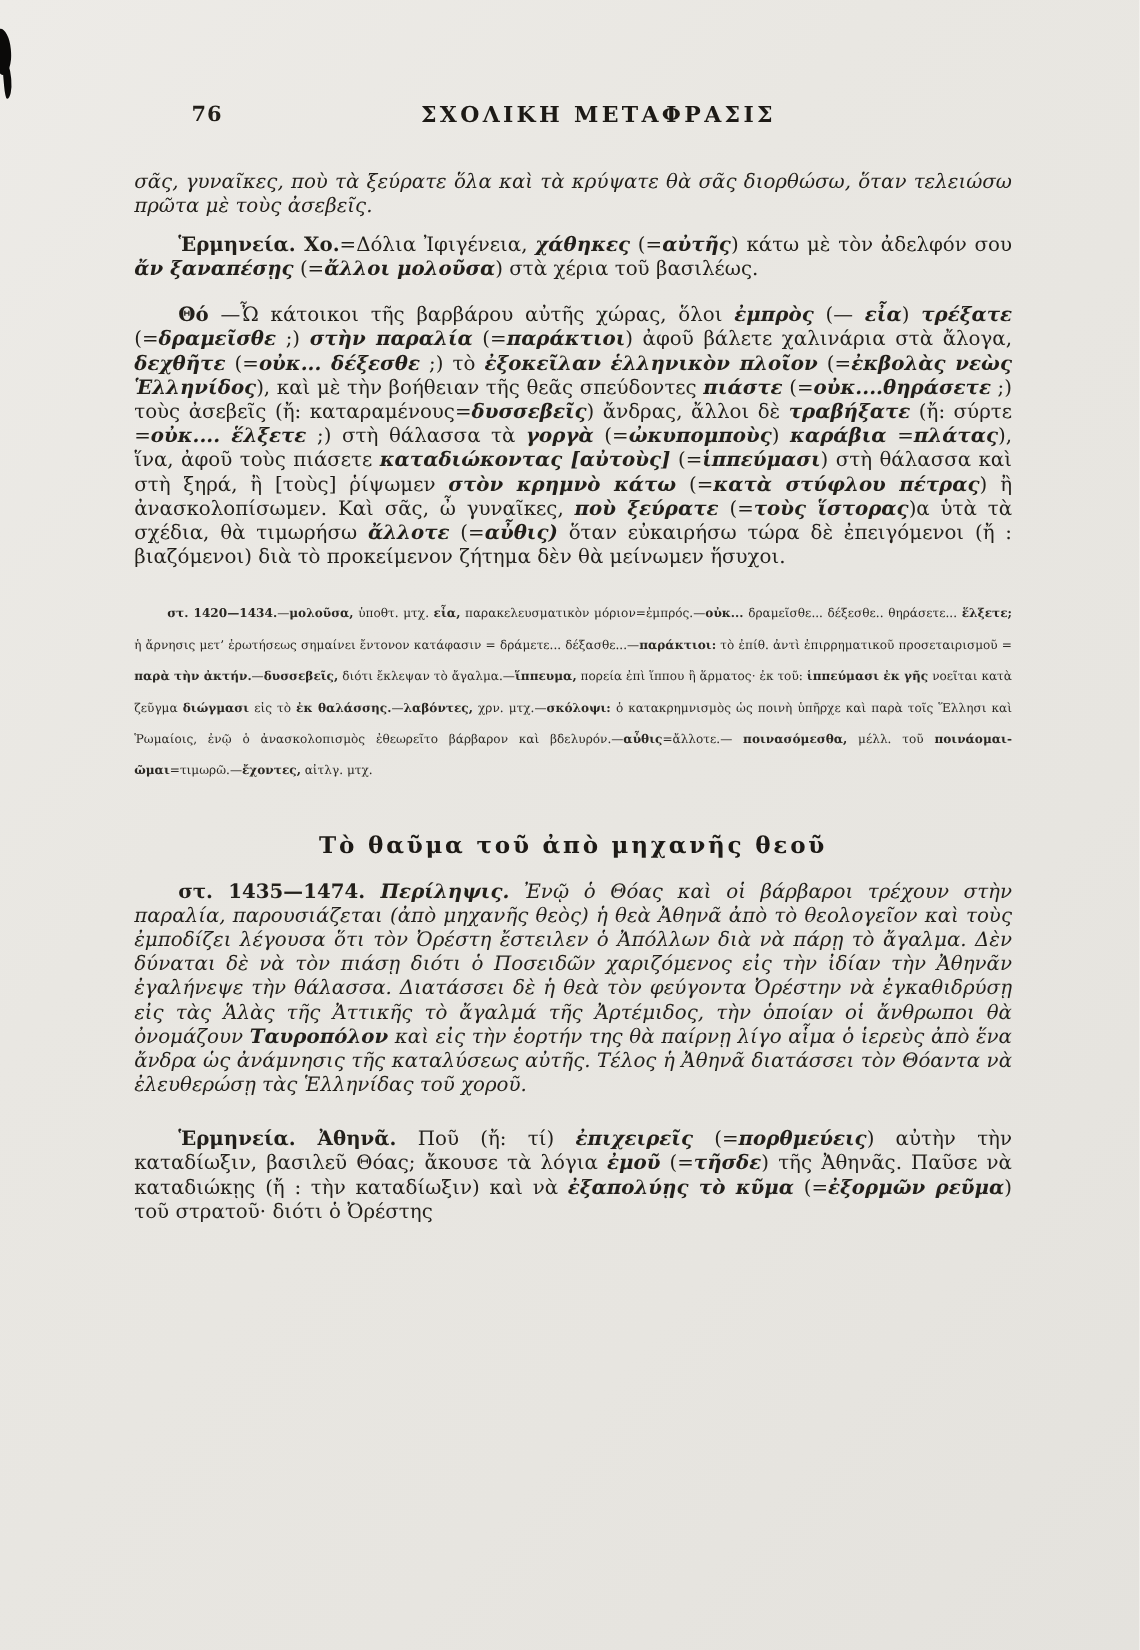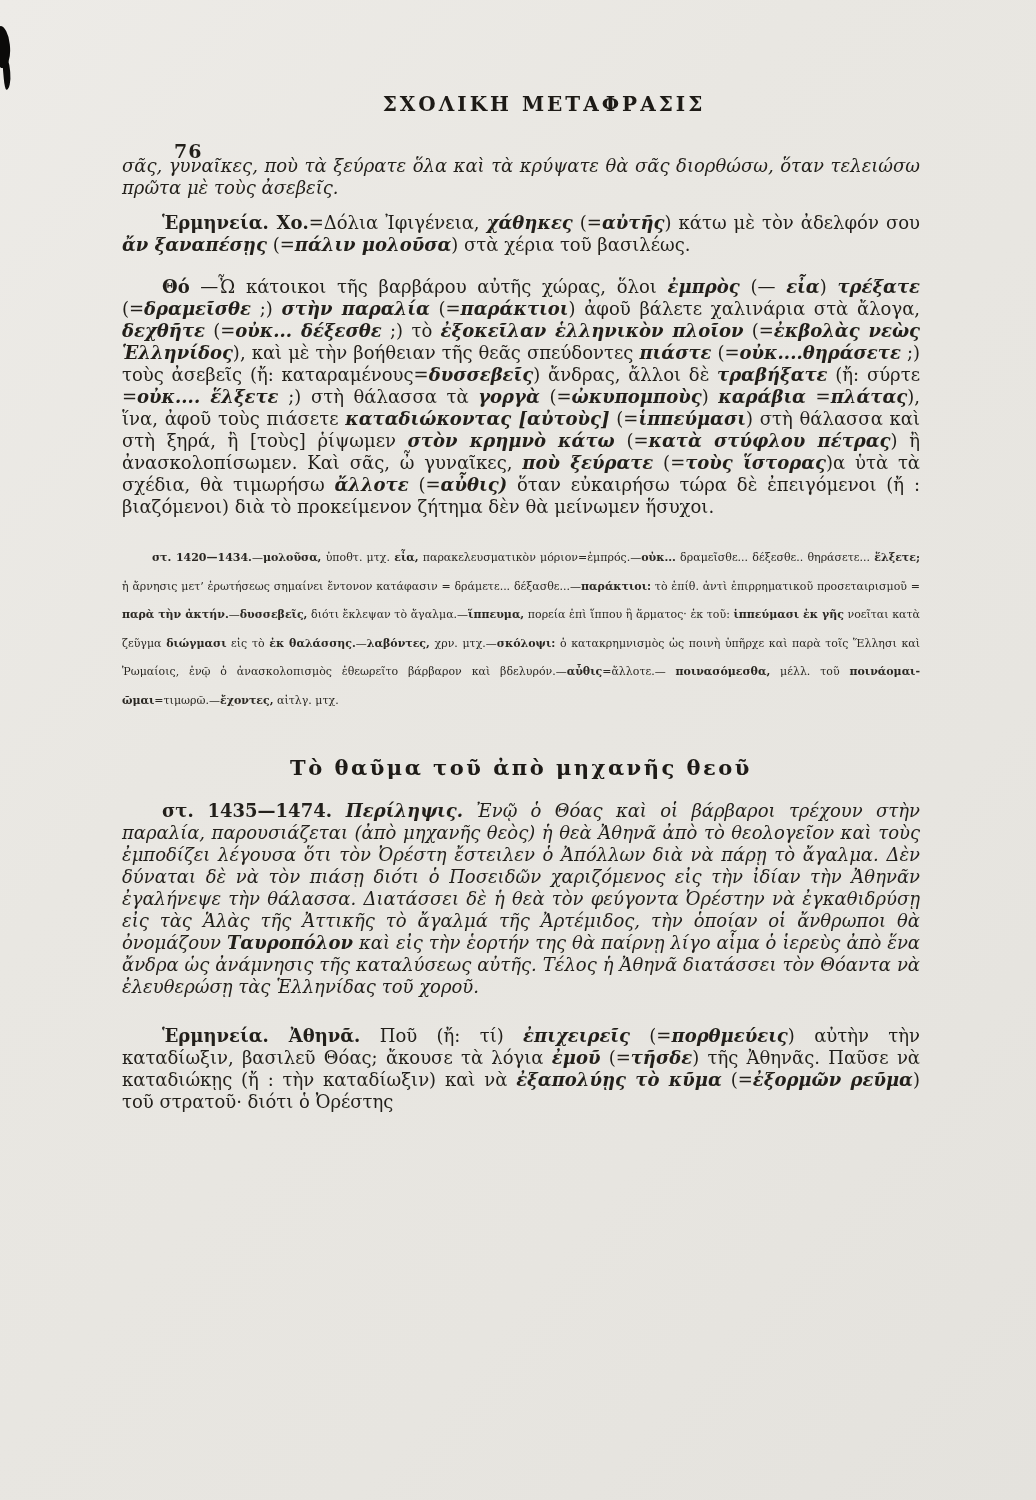--- a/index.html
+++ b/index.html
@@ -6,21 +6,21 @@
   .page{
     position:relative;
     width:1036px;height:1500px;
     background:linear-gradient(130deg,#edebe7 0%,#e9e7e2 35%,#e7e5e0 70%,#e4e2dd 100%);
     font-family:"DejaVu Serif","DejaVu Sans",serif;
     color:#221f1a;
     overflow:hidden;
   }
   .content{position:absolute;left:122px;top:0;width:798px;}
   .header{position:relative;margin-top:92px;height:26px;}
-  .page-num{position:absolute;left:52px;top:1px;font-size:19px;font-weight:bold;letter-spacing:1px;margin-top:47px;}
+  .page-num{position:absolute;left:52px;top:1px;font-size:19px;font-weight:bold;letter-spacing:1px;}
   .title{text-align:center;font-size:20px;letter-spacing:3px;padding-left:46px;color:#1d1a16;font-weight:bold;}
   p{margin:0;text-align:justify;font-size:18px;line-height:22px;}
   .indent{text-indent:40px;}
   .note{font-size:11px;line-height:28.5px;text-indent:30px;color:#2a2722;}
   .heading{text-align:center;font-weight:bold;letter-spacing:2.5px;font-size:21px;line-height:26px;color:#1d1a16;}
   .s-b{font-weight:700;}
   .s-i{font-style:italic;}
   .s-bi{font-weight:700;font-style:italic;}
   .b1{margin-top:37px;}
   .b2{margin-top:13px;}
@@ -46,21 +46,21 @@
 
   <div class="content">
 
     <div class="header">
       <span class="page-num">76</span>
       <div class="title">ΣΧΟΛΙΚΗ ΜΕΤΑΦΡΑΣΙΣ</div>
     </div>
 
     <p class="b1"><span class="s-i">σᾶς, γυναῖκες, ποὺ τὰ ξεύρατε ὅλα καὶ τὰ κρύψατε θὰ σᾶς διορθώσω, ὅταν τελειώσω πρῶτα μὲ τοὺς ἀσεβεῖς.</span></p>
 
-    <p class="b2 indent"><span class="s-b">Ἑρμηνεία. Χο.</span><span>=Δόλια Ἰφιγένεια, </span><span class="s-bi">χάθηκες</span><span> (=</span><span class="s-bi">αὐτῆς</span><span>) κάτω μὲ τὸν ἀδελφόν σου </span><span class="s-bi">ἄν ξαναπέσῃς</span><span> (=</span><span class="s-bi">πάλιν μολοῦσα</span><span>) στὰ χέρια τοῦ βασιλέως.</span></p>
+    <p class="b2 indent"><span class="s-b">Ἑρμηνεία. Χο.</span><span>=Δόλια Ἰφιγένεια, </span><span class="s-bi">χάθηκες</span><span> (=</span><span class="s-bi">αὐτῆς</span><span>) κάτω μὲ τὸν ἀδελφόν σου </span><span class="s-bi">ἄν ξαναπέσῃς</span><span> (=</span><span class="s-bi">ἄλλοι μολοῦσα</span><span>) στὰ χέρια τοῦ βασιλέως.</span></p>
 
     <p class="b3 indent"><span class="s-b">Θό</span><span> —Ὦ κάτοικοι τῆς βαρβάρου αὐτῆς χώρας, ὅλοι </span><span class="s-bi">ἐμπρὸς</span><span> (— </span><span class="s-bi">εἶα</span><span>) </span><span class="s-bi">τρέξατε</span><span> (=</span><span class="s-bi">δραμεῖσθε</span><span> ;) </span><span class="s-bi">στὴν παραλία</span><span> (=</span><span class="s-bi">παράκτιοι</span><span>) ἀφοῦ βάλετε χαλινάρια στὰ ἄλογα, </span><span class="s-bi">δεχθῆτε</span><span> (=</span><span class="s-bi">οὐκ... δέξεσθε</span><span> ;) τὸ </span><span class="s-bi">ἐξοκεῖλαν ἑλληνικὸν πλοῖον</span><span> (=</span><span class="s-bi">ἐκβολὰς νεὼς Ἑλληνίδος</span><span>), καὶ μὲ τὴν βοήθειαν τῆς θεᾶς σπεύδοντες </span><span class="s-bi">πιάστε</span><span> (=</span><span class="s-bi">οὐκ....θηράσετε</span><span> ;) τοὺς ἀσεβεῖς (ἤ: καταραμένους=</span><span class="s-bi">δυσσεβεῖς</span><span>) ἄνδρας, ἄλλοι δὲ </span><span class="s-bi">τραβήξατε</span><span> (ἤ: σύρτε =</span><span class="s-bi">οὐκ.... ἕλξετε</span><span> ;) στὴ θάλασσα τὰ </span><span class="s-bi">γοργὰ</span><span> (=</span><span class="s-bi">ὠκυπομποὺς</span><span>) </span><span class="s-bi">καράβια</span><span> =</span><span class="s-bi">πλάτας</span><span>), ἵνα, ἀφοῦ τοὺς πιάσετε </span><span class="s-bi">καταδιώκοντας [αὐτοὺς]</span><span> (=</span><span class="s-bi">ἱππεύμασι</span><span>) στὴ θάλασσα καὶ στὴ ξηρά, ἢ [τοὺς] ῥίψωμεν </span><span class="s-bi">στὸν κρημνὸ κάτω</span><span> (=</span><span class="s-bi">κατὰ στύφλου πέτρας</span><span>) ἢ ἀνασκολοπίσωμεν. Καὶ σᾶς, ὦ γυναῖκες, </span><span class="s-bi">ποὺ ξεύρατε</span><span> (=</span><span class="s-bi">τοὺς ἵστορας</span><span>)α ὑτὰ τὰ σχέδια, θὰ τιμωρήσω </span><span class="s-bi">ἄλλοτε</span><span> (=</span><span class="s-bi">αὖθις)</span><span> ὅταν εὐκαιρήσω τώρα δὲ ἐπειγόμενοι (ἤ : βιαζόμενοι) διὰ τὸ προκείμενον ζήτημα δὲν θὰ μείνωμεν ἥσυχοι.</span></p>
 
     <p class="b4 note"><span class="s-b">στ. 1420—1434.</span><span>—</span><span class="s-b">μολοῦσα,</span><span> ὑποθτ. μτχ. </span><span class="s-b">εἶα,</span><span> παρακελευσματικὸν μόριον=ἐμπρός.—</span><span class="s-b">οὐκ...</span><span> δραμεῖσθε... δέξεσθε.. θηράσετε... </span><span class="s-b">ἕλξετε;</span><span> ἡ ἄρνησις μετ’ ἐρωτήσεως σημαίνει ἔντονον κατάφασιν = δράμετε... δέξασθε...—</span><span class="s-b">παράκτιοι:</span><span> τὸ ἐπίθ. ἀντὶ ἐπιρρηματικοῦ προσεταιρισμοῦ = </span><span class="s-b">παρὰ τὴν ἀκτήν.</span><span>—</span><span class="s-b">δυσσεβεῖς,</span><span> διότι ἔκλεψαν τὸ ἄγαλμα.—</span><span class="s-b">ἵππευμα,</span><span> πορεία ἐπὶ ἵππου ἢ ἅρματος· ἐκ τοῦ: </span><span class="s-b">ἱππεύμασι ἐκ γῆς</span><span> νοεῖται κατὰ ζεῦγμα </span><span class="s-b">διώγμασι</span><span> εἰς τὸ </span><span class="s-b">ἐκ θαλάσσης.</span><span>—</span><span class="s-b">λαβόντες,</span><span> χρν. μτχ.—</span><span class="s-b">σκόλοψι:</span><span> ὁ κατακρημνισμὸς ὡς ποινὴ ὑπῆρχε καὶ παρὰ τοῖς Ἕλλησι καὶ Ῥωμαίοις, ἐνῷ ὁ ἀνασκολοπισμὸς ἐθεωρεῖτο βάρβαρον καὶ βδελυρόν.—</span><span class="s-b">αὖθις</span><span>=ἄλλοτε.— </span><span class="s-b">ποινασόμεσθα,</span><span> μέλλ. τοῦ </span><span class="s-b">ποινάομαι-ῶμαι</span><span>=τιμωρῶ.—</span><span class="s-b">ἔχοντες,</span><span> αἰτλγ. μτχ.</span></p>
 
     <div class="b5 heading">Τὸ θαῦμα τοῦ ἀπὸ μηχανῆς θεοῦ</div>
 
     <p class="b6 indent"><span class="s-b">στ. 1435—1474. </span><span class="s-bi">Περίληψις.</span><span class="s-i"> Ἐνῷ ὁ Θόας καὶ οἱ βάρβαροι τρέχουν στὴν παραλία, παρουσιάζεται (ἀπὸ μηχανῆς θεὸς) ἡ θεὰ Ἀθηνᾶ ἀπὸ τὸ θεολογεῖον καὶ τοὺς ἐμποδίζει λέγουσα ὅτι τὸν Ὀρέστη ἔστειλεν ὁ Ἀπόλλων διὰ νὰ πάρῃ τὸ ἄγαλμα. Δὲν δύναται δὲ νὰ τὸν πιάσῃ διότι ὁ Ποσειδῶν χαριζόμενος εἰς τὴν ἰδίαν τὴν Ἀθηνᾶν ἐγαλήνεψε τὴν θάλασσα. Διατάσσει δὲ ἡ θεὰ τὸν φεύγοντα Ὀρέστην νὰ ἐγκαθιδρύσῃ εἰς τὰς Ἁλὰς τῆς Ἀττικῆς τὸ ἄγαλμά τῆς Ἀρτέμιδος, τὴν ὁποίαν οἱ ἄνθρωποι θὰ ὀνομάζουν </span><span class="s-bi">Ταυροπόλον</span><span class="s-i"> καὶ εἰς τὴν ἑορτήν της θὰ παίρνῃ λίγο αἷμα ὁ ἱερεὺς ἀπὸ ἕνα ἄνδρα ὡς ἀνάμνησις τῆς καταλύσεως αὐτῆς. Τέλος ἡ Ἀθηνᾶ διατάσσει τὸν Θόαντα νὰ ἐλευθερώσῃ τὰς Ἑλληνίδας τοῦ χοροῦ.</span></p>
 
     <p class="b7 indent"><span class="s-b">Ἑρμηνεία. Ἀθηνᾶ.</span><span> Ποῦ (ἤ: τί) </span><span class="s-bi">ἐπιχειρεῖς</span><span> (=</span><span class="s-bi">πορθμεύεις</span><span>) αὐτὴν τὴν καταδίωξιν, βασιλεῦ Θόας; ἄκουσε τὰ λόγια </span><span class="s-bi">ἐμοῦ</span><span> (=</span><span class="s-bi">τῆσδε</span><span>) τῆς Ἀθηνᾶς. Παῦσε νὰ καταδιώκῃς (ἤ : τὴν καταδίωξιν) καὶ νὰ </span><span class="s-bi">ἐξαπολύῃς τὸ κῦμα</span><span> (=</span><span class="s-bi">ἐξορμῶν ρεῦμα</span><span>) τοῦ στρατοῦ· διότι ὁ Ὀρέστης</span></p>

